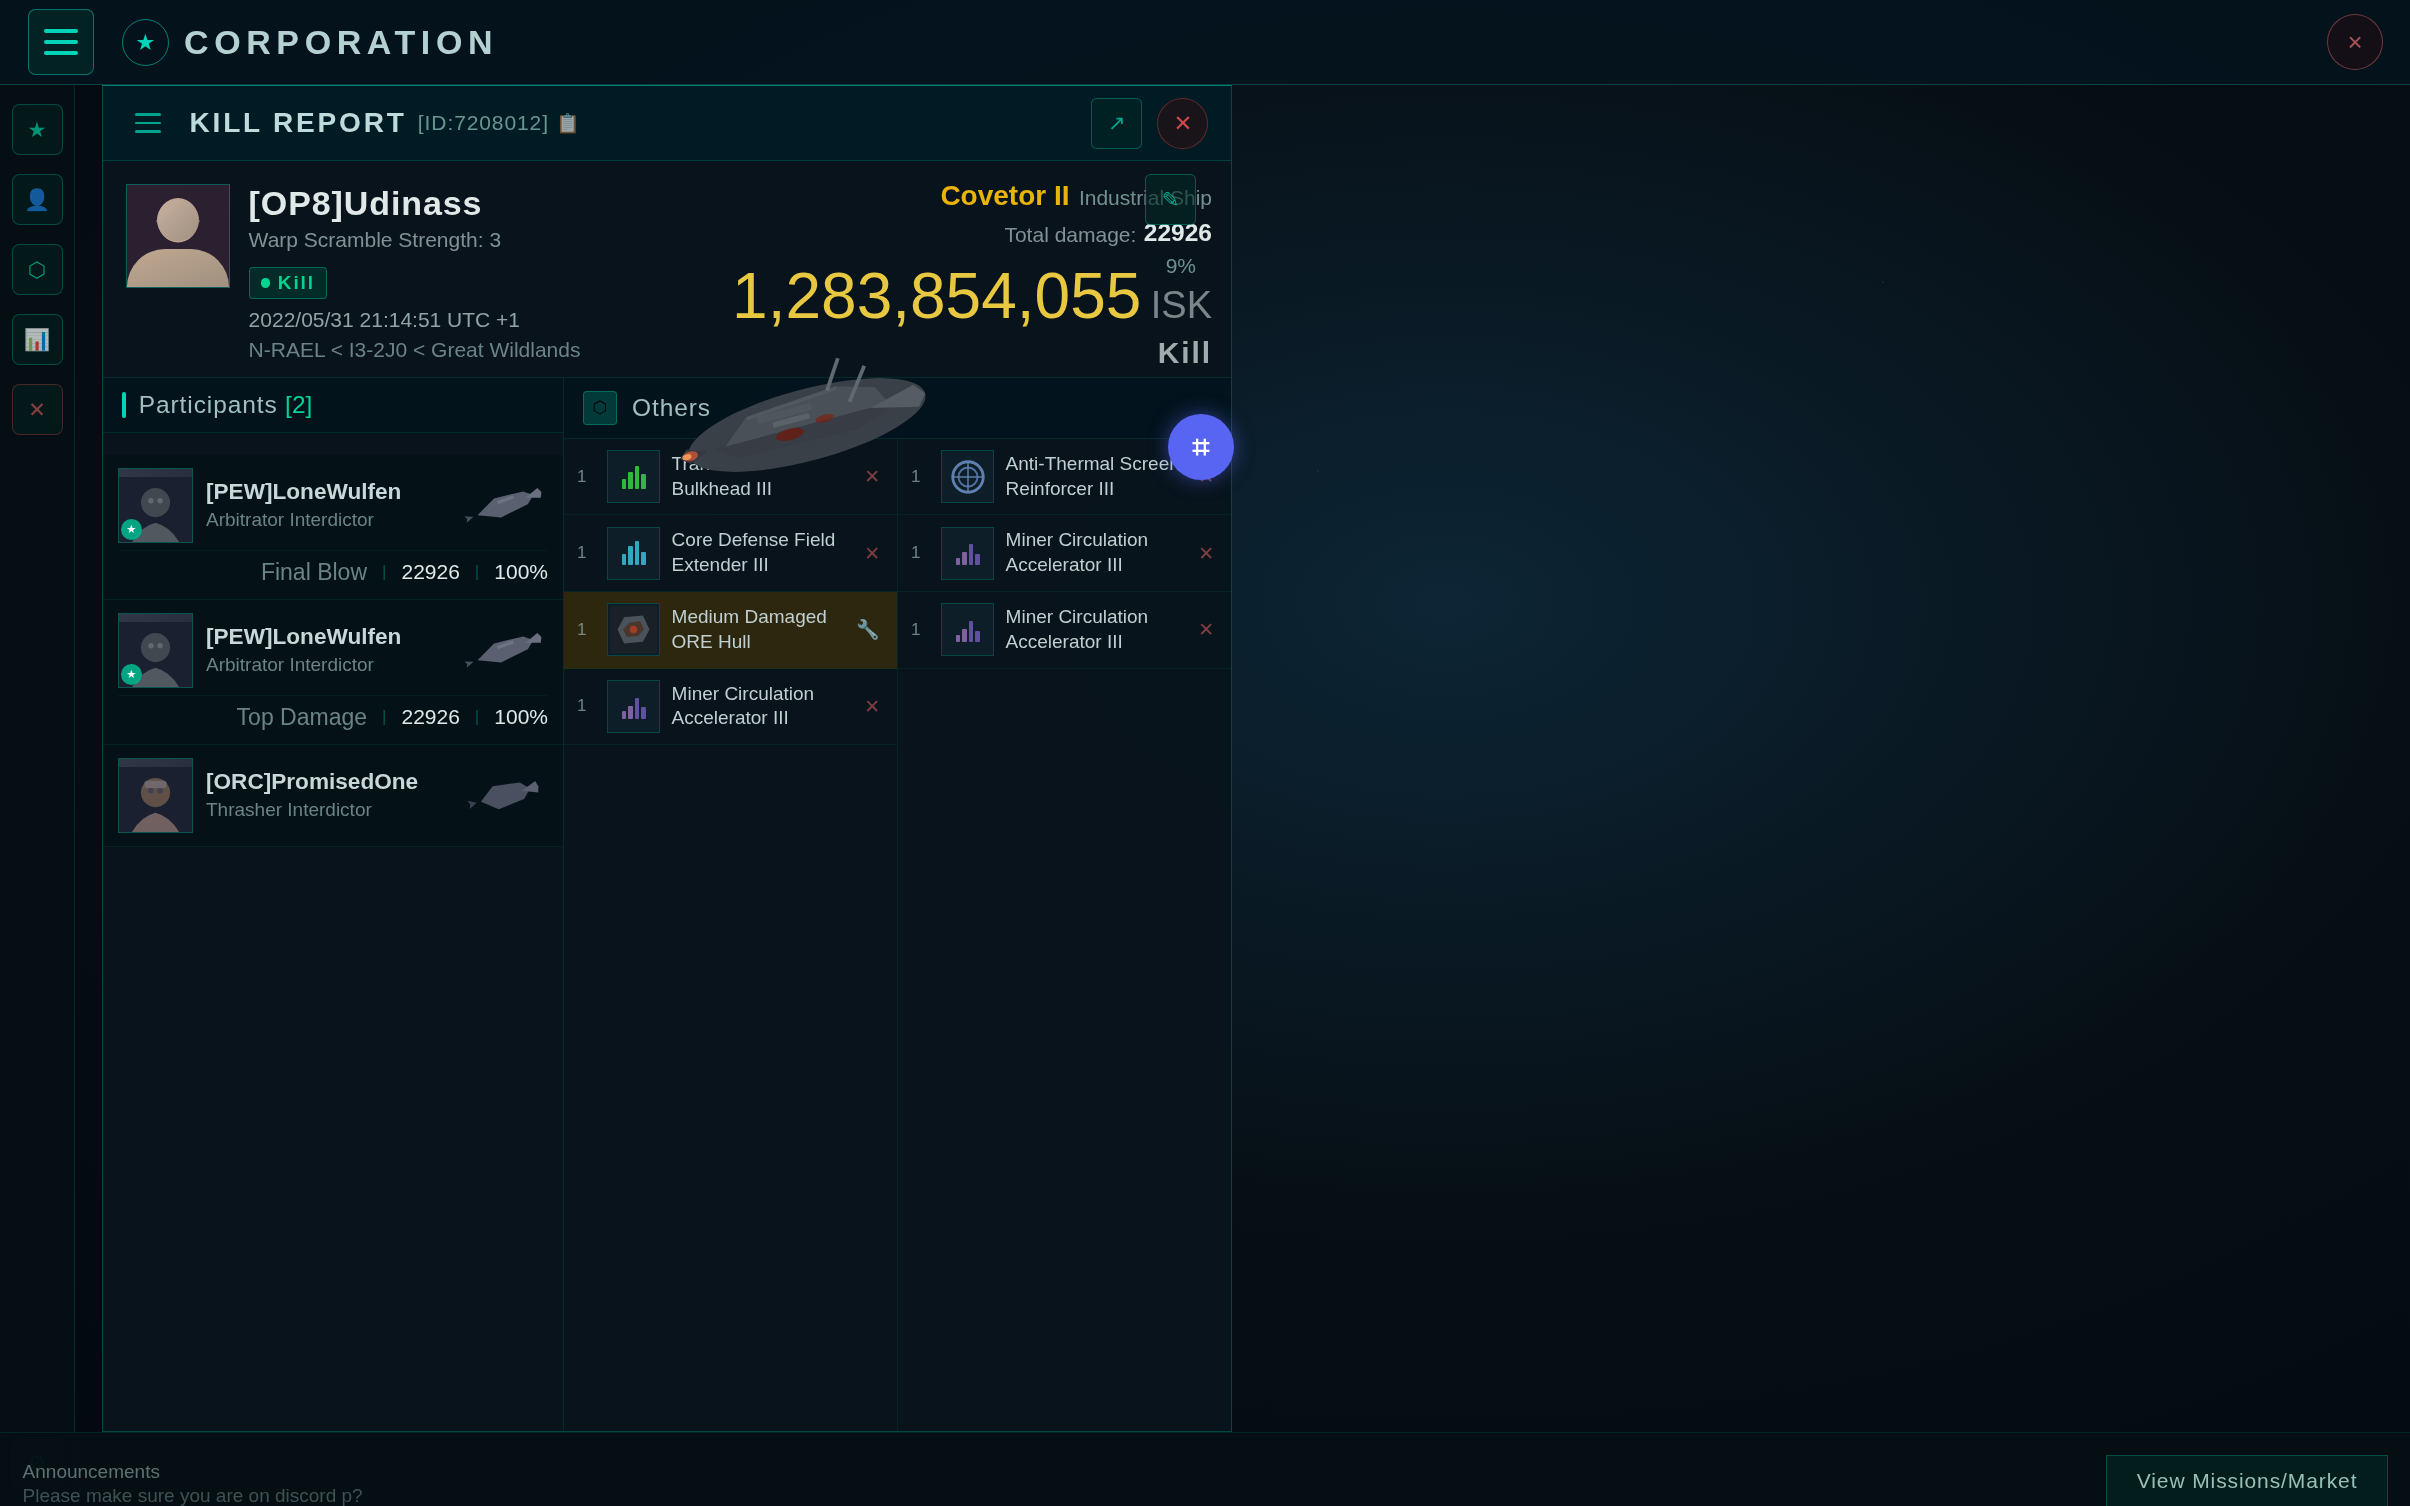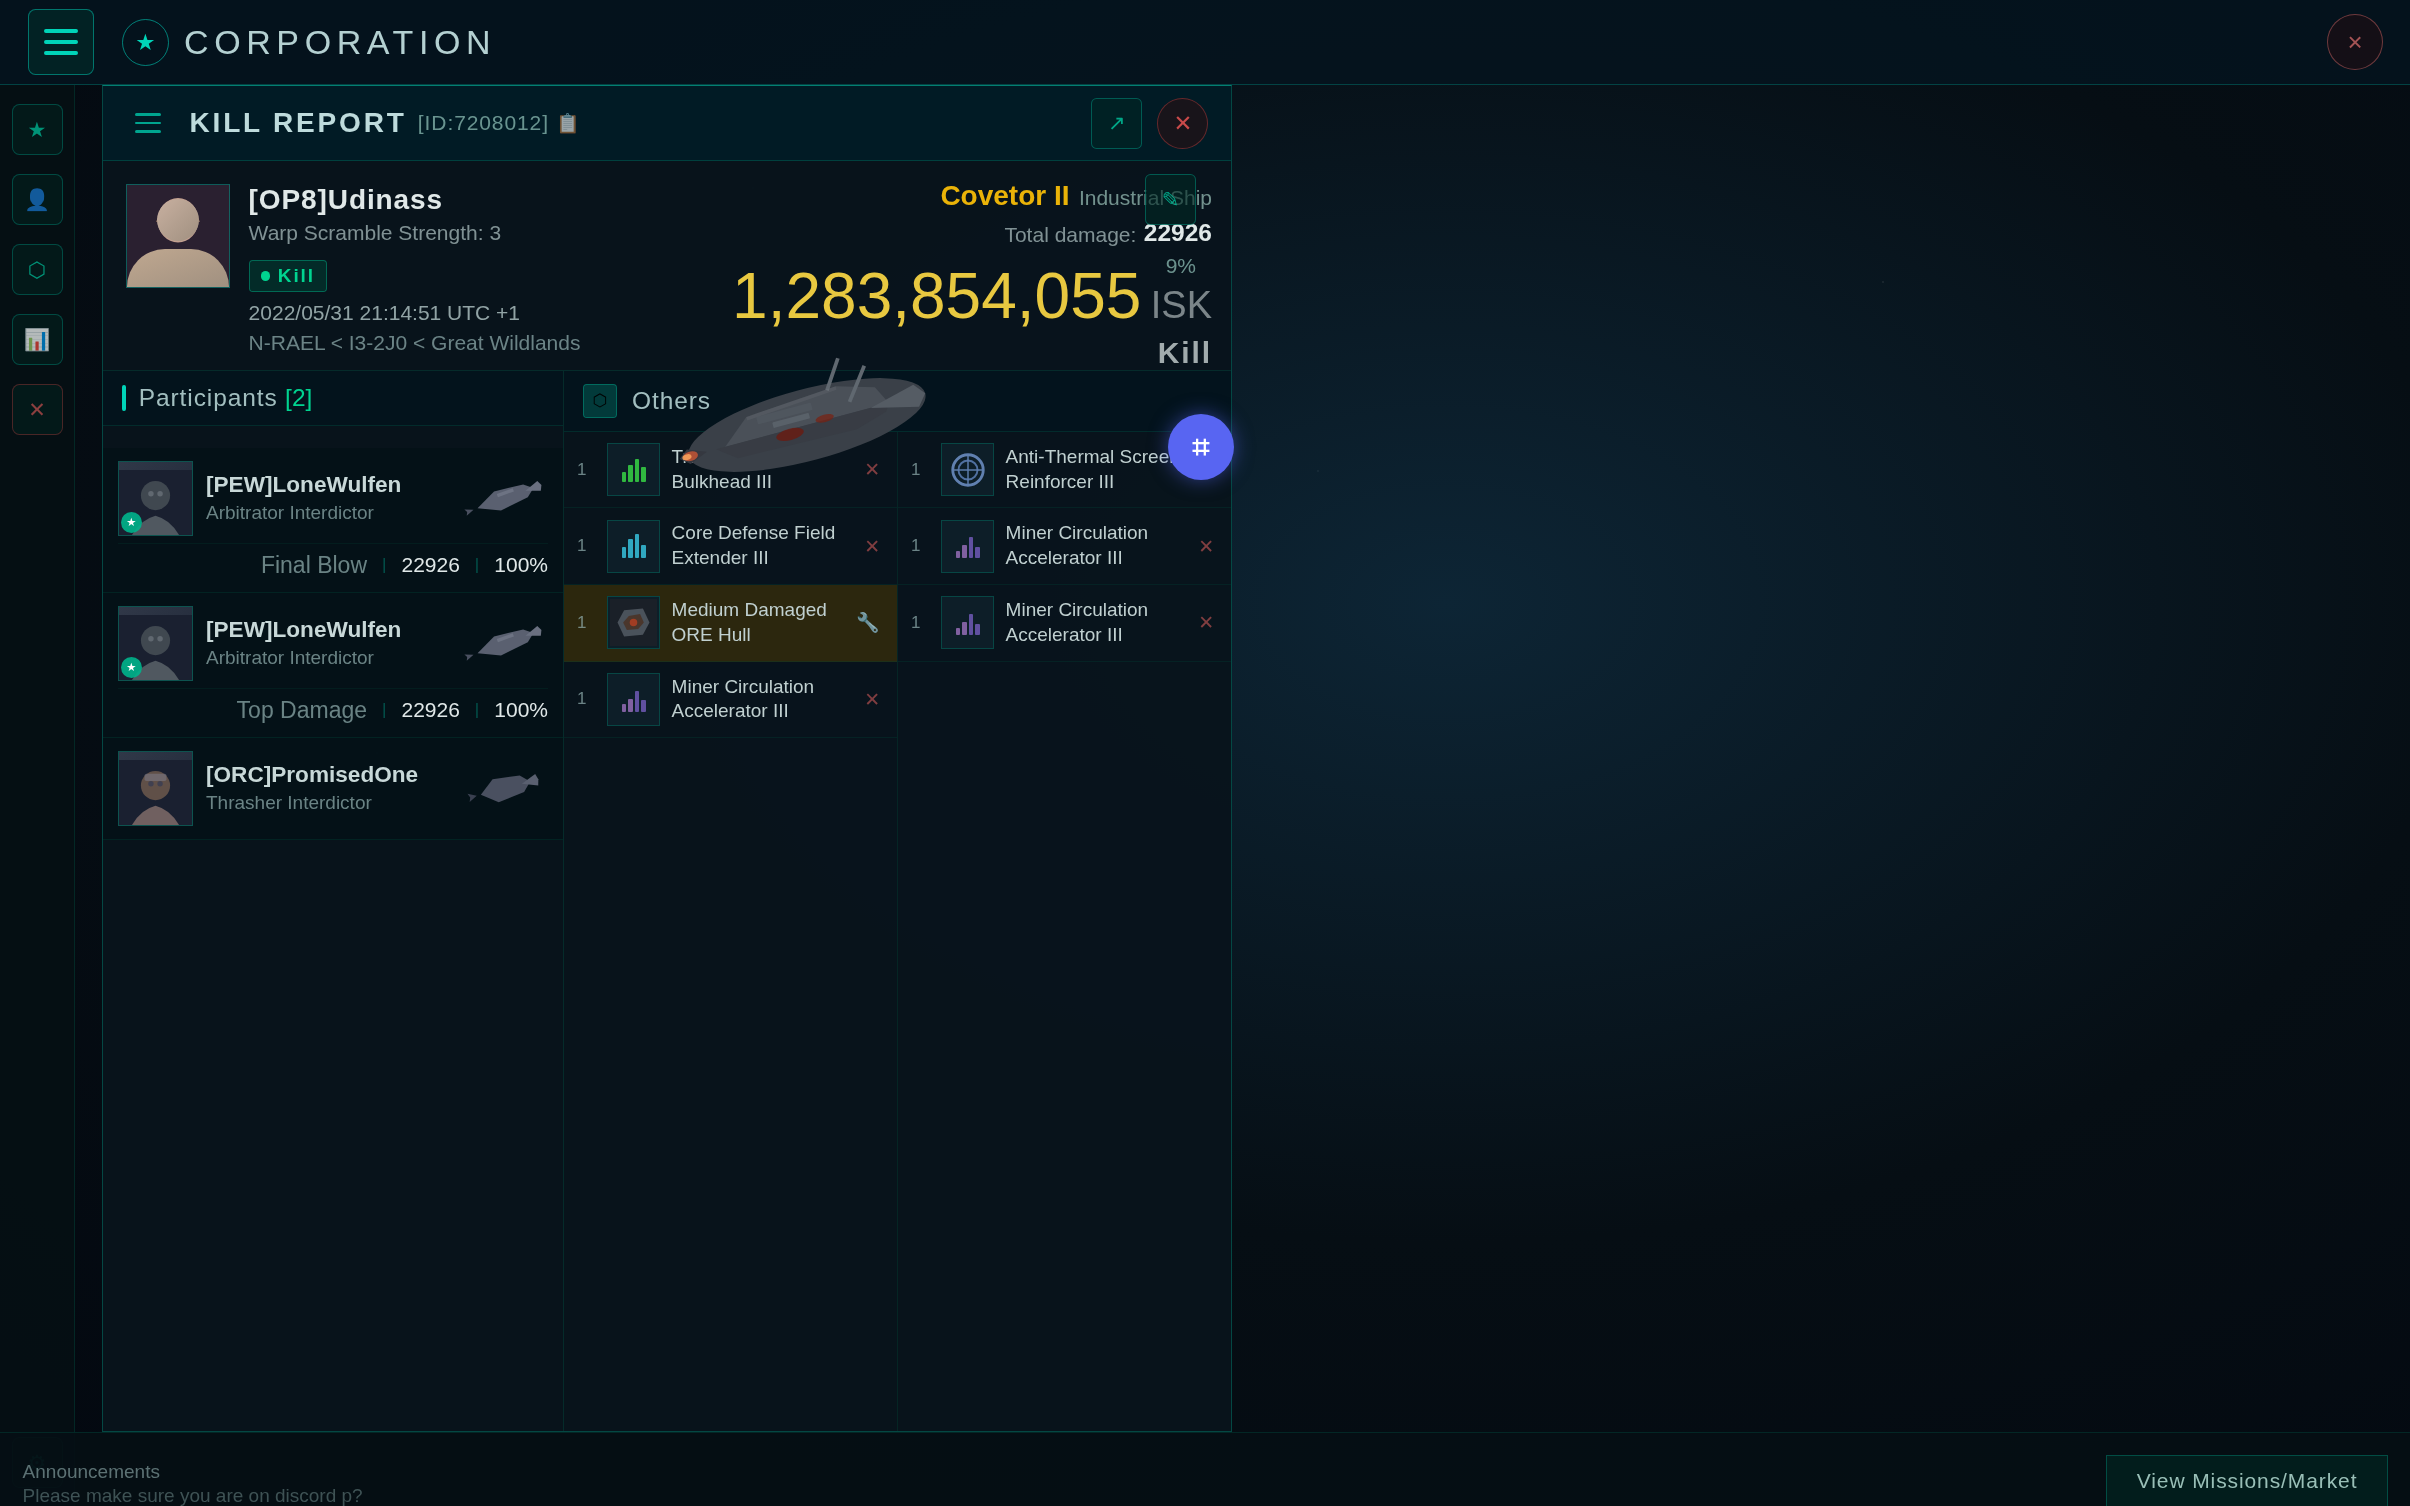--- a/index.html
+++ b/index.html
@@ -78,21 +78,21 @@
       border: 1.9px solid rgba(0,200,180,0.6);
       border-radius: 50%;
       display: flex;
       align-items: center;
       justify-content: center;
       color: #00d4b8;
       font-size: 22.6px;
     }
     .corp-title {
       font-size: 34px;
-      font-weight: normal;
+      font-weight: bold;
       letter-spacing: 5.6px;
       color: rgba(200,230,230,0.9);
       text-transform: uppercase;
     }
 
     .close-top-btn {
       margin-left: auto;
       width: 56px;
       height: 56px;
       border: 1.9px solid rgba(200,100,100,0.5);
@@ -336,21 +336,21 @@
       border-radius: 38px 38px 0 0;
     }
 
     .victim-info {
       margin-left: 19px;
       display: flex;
       flex-direction: column;
       justify-content: center;
     }
     .victim-name {
-      font-size: 28px;
+      font-size: 34px;
       font-weight: bold;
       color: #e0e8e8;
       letter-spacing: 0.9px;
     }
     .victim-warp {
       font-size: 21px;
       color: rgba(180,200,200,0.7);
       margin-top: 5.6px;
     }
     .kill-badge {

